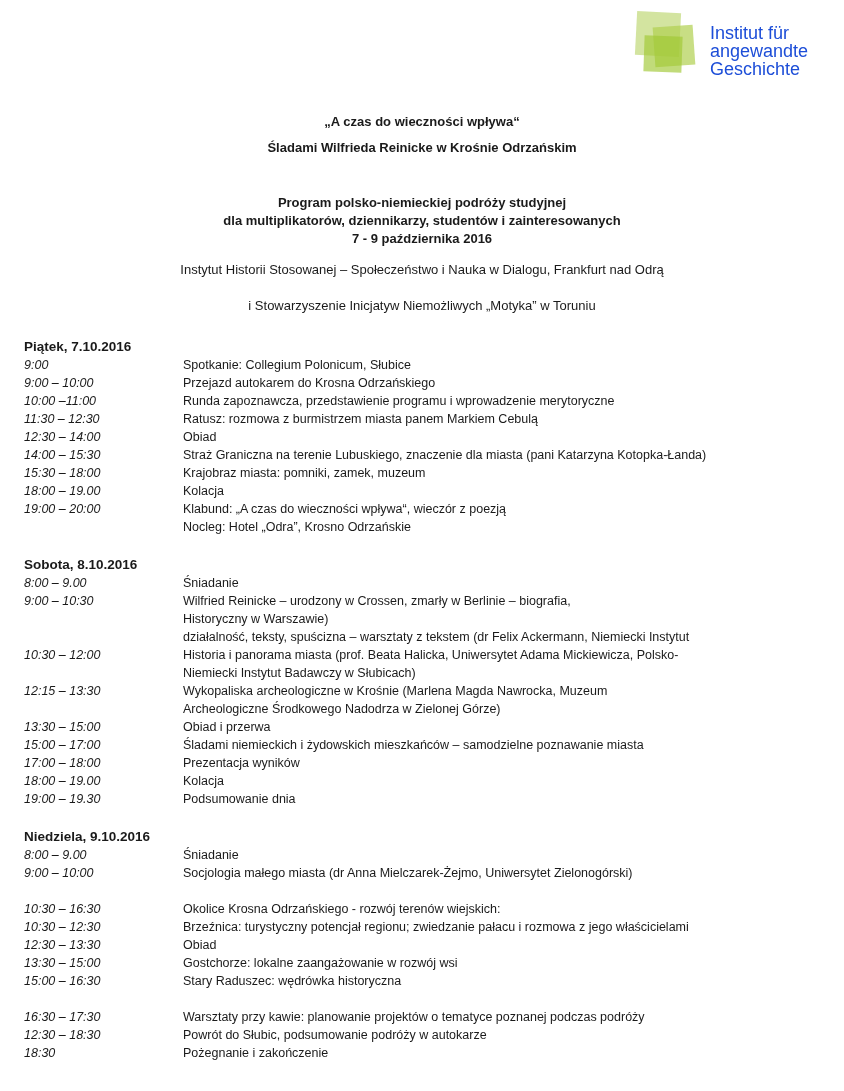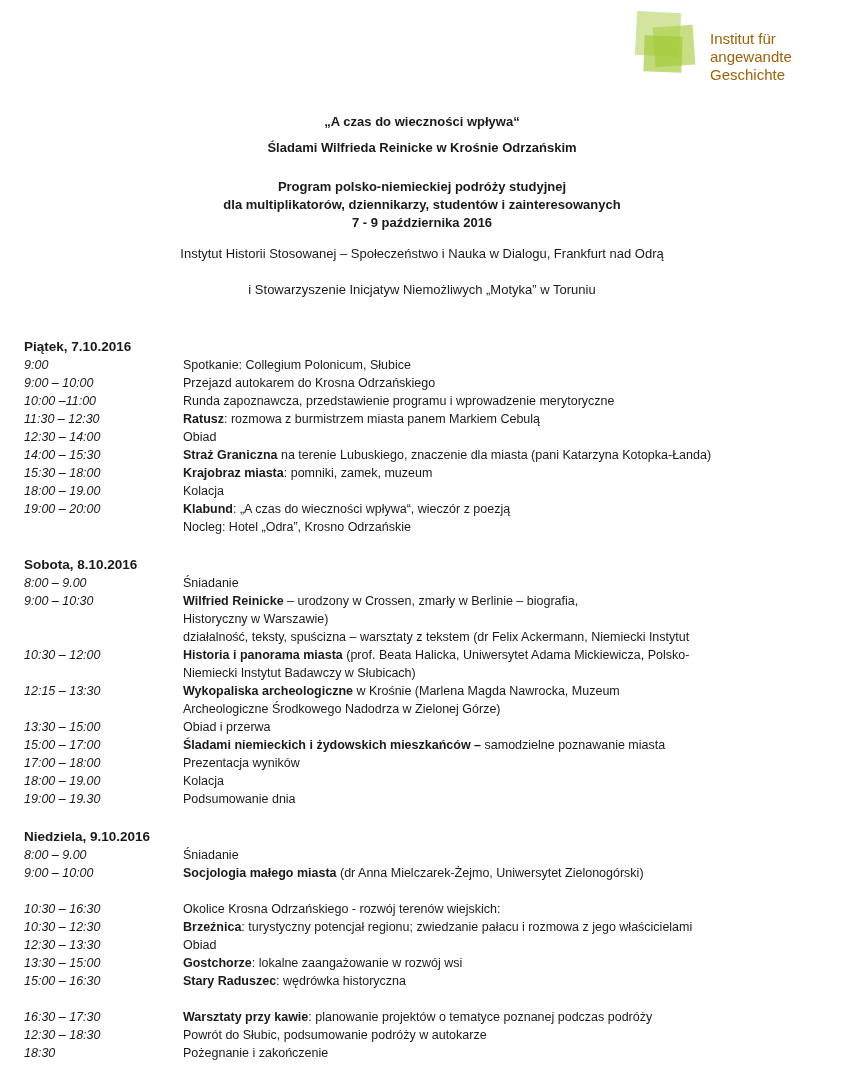--- a/index.html
+++ b/index.html
@@ -4,35 +4,35 @@
 <style>
   html, body { margin:0; padding:0; background:#ffffff; }
   body { width:844px; height:1091px; position:relative; overflow:hidden;
          font-family:"Liberation Sans", sans-serif; color:#1a1a1a; font-size:12.5px; }
   .logo { position:absolute; left:634px; top:10px; width:200px; height:66px; }
   .logo-mark { position:absolute; left:0; top:0; width:62px; height:64px; }
   .logo-mark div { position:absolute; }
   .sq1 { left:2px; top:2px; width:44px; height:44px; background:rgba(196,219,128,0.75); transform:rotate(3deg); }
   .sq2 { left:20px; top:16px; width:40px; height:40px; background:rgba(176,208,80,0.7); transform:rotate(-4deg); }
   .sq3 { left:10px; top:26px; width:38px; height:36px; background:rgba(160,200,50,0.65); transform:rotate(2deg); }
-  .logo-text { position:absolute; left:76px; top:20px; font-size:15px; line-height:18px; color:#a16207; }
+  .logo-text { position:absolute; left:76px; top:14px; font-size:18px; line-height:18px; color:#1d4ed8; }
   .logo-text div { white-space:nowrap; }
 
   .header { position:absolute; left:0; top:112px; width:844px; text-align:center; }
   .t1 { font-weight:bold; font-size:13px; line-height:20px; }
   .t2 { font-weight:bold; font-size:13px; line-height:20px; margin-top:6px; }
-  .t3 { font-weight:bold; font-size:13px; line-height:18px; margin-top:20px; }
+  .t3 { font-weight:bold; font-size:13px; line-height:18px; margin-top:36px; }
   .org { font-size:13px; line-height:20px; margin-top:12px; }
 
   .day { position:absolute; left:24px; width:800px; }
   .day-title { font-weight:bold; font-size:13.5px; line-height:18px; height:18px; }
   .row { display:flex; line-height:18px; font-size:12.5px; }
   .time { width:159px; flex:none; white-space:nowrap;font-style:italic; }
   .desc { width:560px; }
-  .desc b { font-weight:bold; }
+  .desc b { font-weight:normal; }
   .gap { height:18px; }
 </style>
 </head>
 <body>
 
 <div class="logo">
   <div class="logo-mark">
     <div class="sq1"></div>
       <div class="sq2"></div>
       <div class="sq3"></div>

